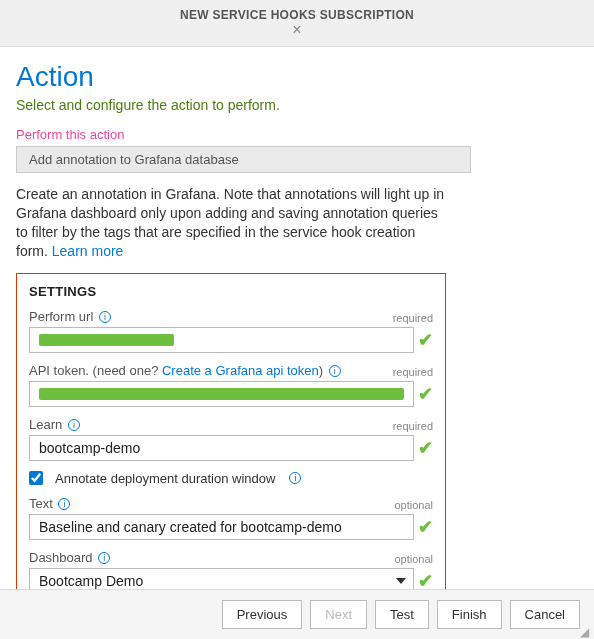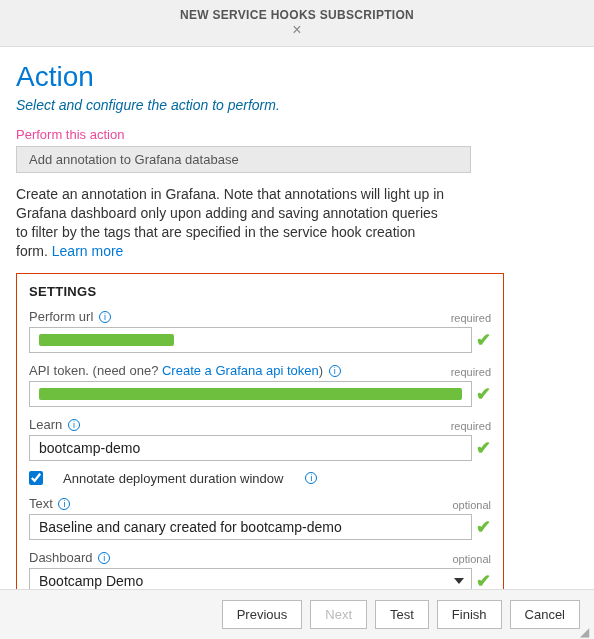--- a/index.html
+++ b/index.html
@@ -39,24 +39,23 @@
     padding: 14px 16px 12px 16px;
     overflow: auto;
   }
   h1.action {
     color: #0078d4;
     font-size: 28px;
     font-weight: 400;
     margin-bottom: 4px;
   }
   .subtitle {
-    color: #0369a1;
+    color: #4d7c0f;
     font-size: 14px;
     margin-bottom: 14px;
-    font-style: italic;
   }
   .perform-label {
     color: #ec4899;
     font-size: 13px;
     margin-bottom: 4px;
   }
   .action-select {
     width: 455px;
     background: #eaeaea;
     color: #555;
@@ -73,21 +72,21 @@
     margin-bottom: 12px;
   }
   .description a {
     color: #0078d4;
     text-decoration: none;
     text-align: center;
   }
   .settings-box {
     border: 1px solid #d83b01;
     padding: 10px 12px 14px 12px;
-    width: 488px;
+    width: 430px;
   }
   .settings-title {
     font-weight: 700;
     font-size: 13px;
     letter-spacing: 0.3px;
     color: #222;
     margin-bottom: 10px;
   }
   .field {
     margin-bottom: 10px;
@@ -167,21 +166,21 @@
   }
   .green-check {
     color: #6fbf3f;
     font-size: 18px;
     font-weight: bold;
     line-height: 1;
   }
   .checkbox-row {
     display: flex;
     align-items: center;
-    gap: 20px;
+    gap: 12px;
     margin-bottom: 10px;
   }
   .checkbox-row input[type=checkbox] {
     accent-color: #0078d4;
     width: 14px;
     height: 14px;
   }
   .footer {
     background: #f5f5f5;
     border-top: 1px solid #ddd;

